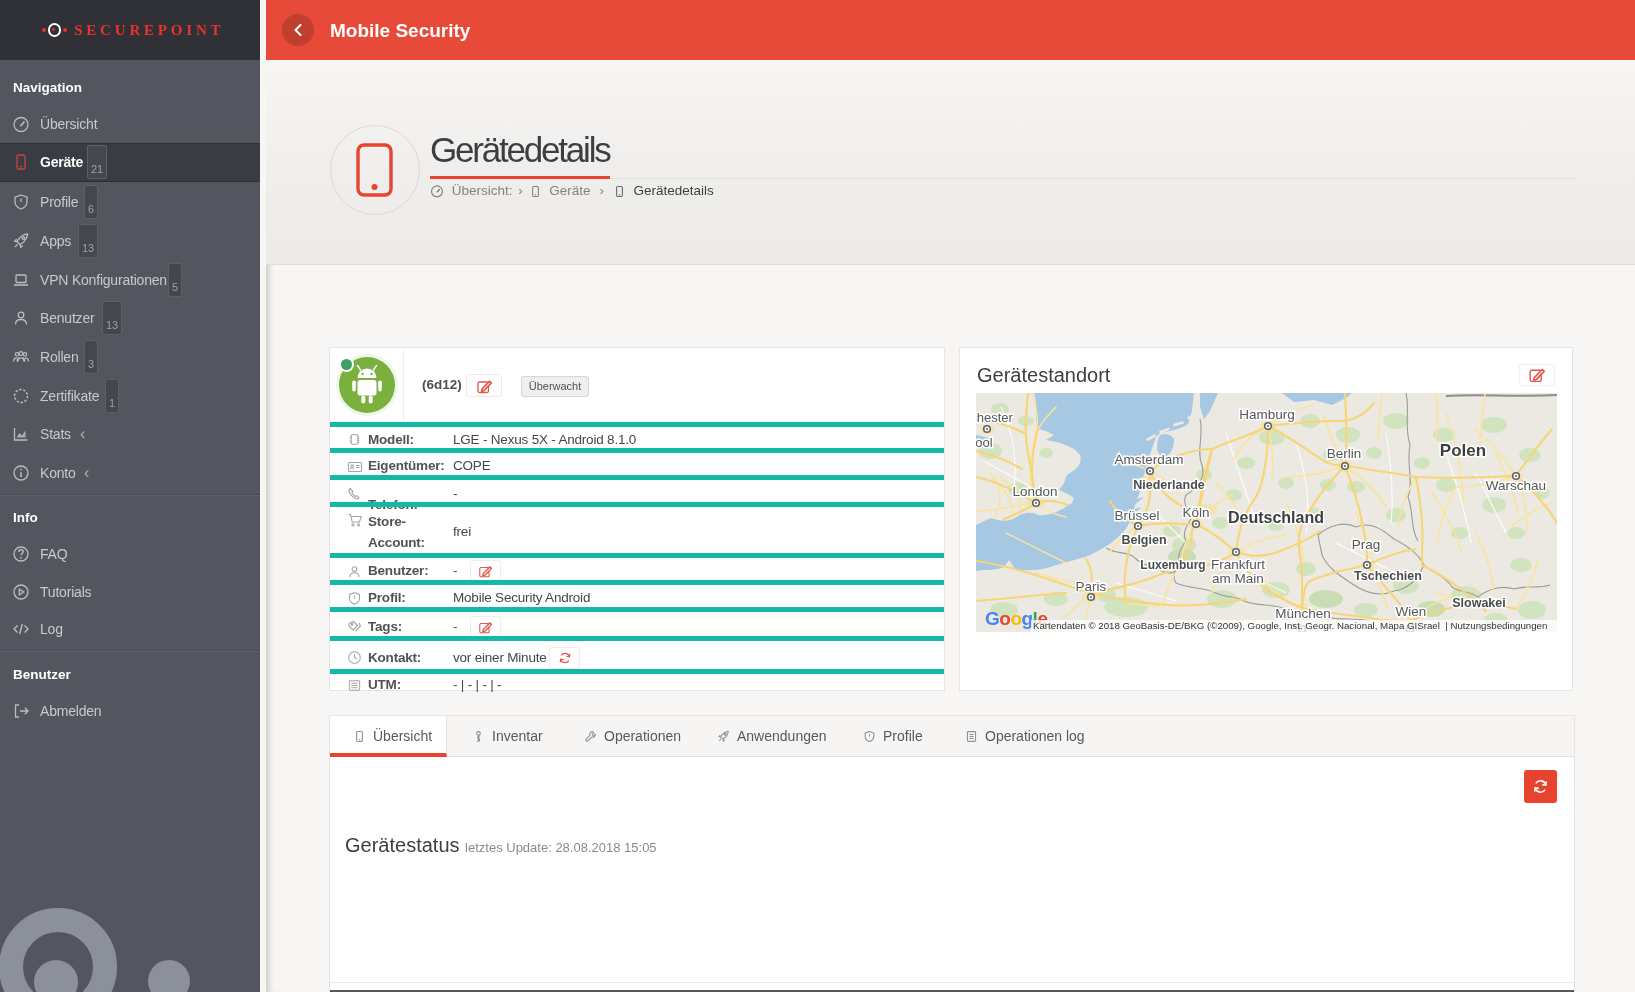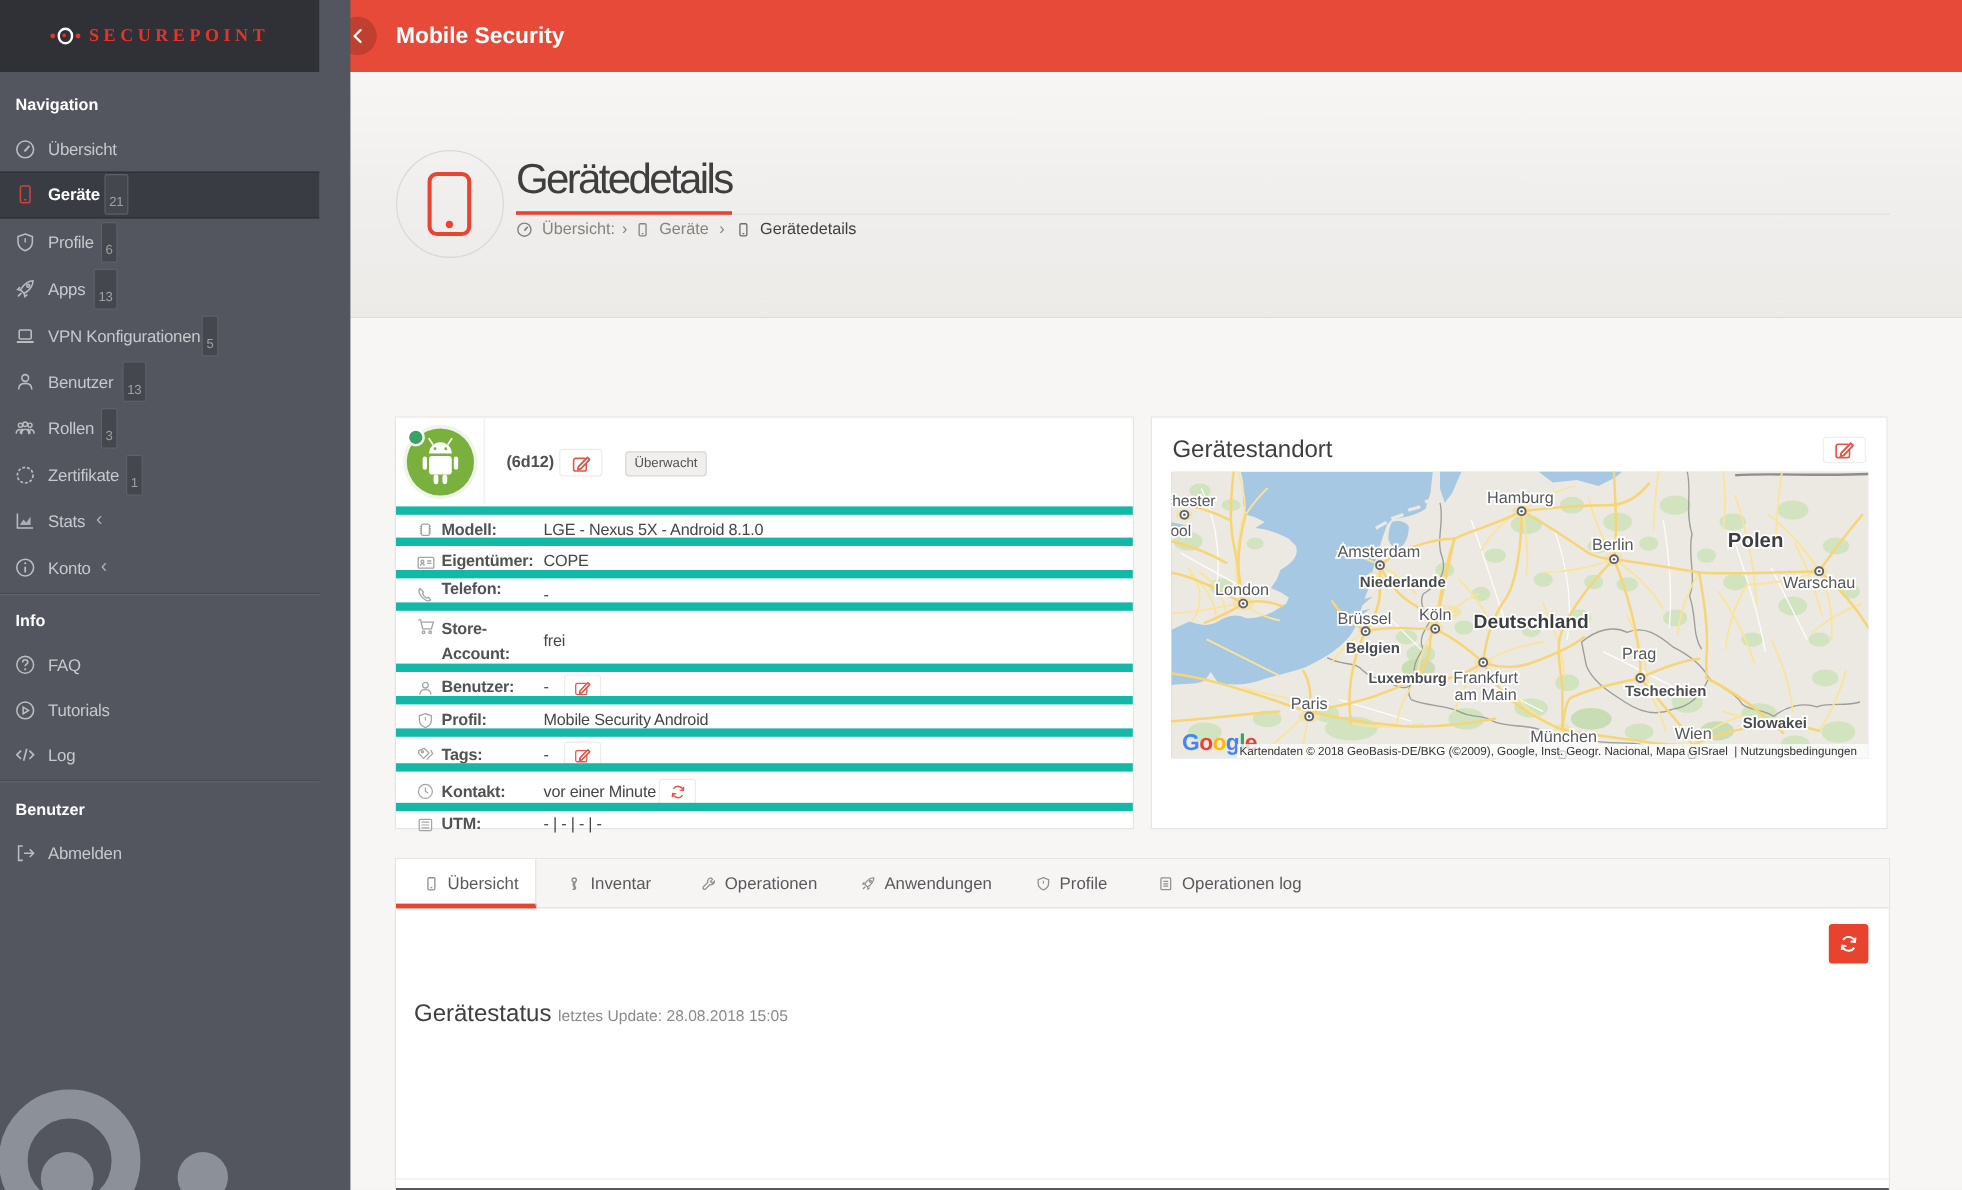--- a/index.html
+++ b/index.html
@@ -1,20 +1,20 @@
 <!DOCTYPE html>
 <html><head>
 <meta charset="utf-8">
 <style>
   * { margin:0; padding:0; box-sizing:border-box; }
   html,body { width:1635px; height:992px; overflow:hidden; }
   body { font-family:"Liberation Sans", sans-serif; background:#f7f6f4; position:relative; }
 
   
-  #sidebar { position:absolute; left:0; top:0; width:292px; height:992px; background:#54565f; overflow:hidden; z-index:5; }
+  #sidebar { position:absolute; left:0; top:0; width:260px; height:992px; background:#54565f; overflow:hidden; z-index:5; }
   #logo { position:absolute; left:0; top:0; width:266px; height:60px; background:#2f3137; display:flex; align-items:center; justify-content:center; }
   #logo .mark { font-family:"Liberation Serif", serif; font-weight:bold; font-size:15px; color:#e8332a; letter-spacing:3.8px; white-space:nowrap; }
   .nav-head { position:absolute; left:13px; color:#fff; font-weight:bold; font-size:13.5px; }
   .nav-item { position:absolute; left:0; width:266px; height:39px; color:#c7c9cc; font-size:14px; letter-spacing:-0.2px; }
   .nav-item .ic { position:absolute; left:12px; top:50%; transform:translateY(-50%); width:18px; height:18px; color:#babcc0; }
   .nav-item .lbl { position:absolute; left:40px; top:50%; transform:translateY(-50%); }
   .nav-item.active { background:#393c42; border-top:1px solid #2e3036; border-bottom:1px solid #2e3036; }
   .nav-item.active .lbl { color:#fff; font-weight:bold; }
   .nav-item.active .ic { color:#cc4439; }
   .badge { position:absolute; top:50%; transform:translateY(-50%); height:17px; padding:16px 3px; text-align:center; background:#44474e; border:1px solid #5d6067; border-radius:2px; font-size:11px; line-height:15px; color:#9ea0a4; }
@@ -42,21 +42,21 @@
   
   .card { position:absolute; background:#fff; border:1px solid #e7e5e2; }
   #card-dev { left:63px; top:287px; width:616px; height:344px; }
   #card-map { left:693px; top:287px; width:614px; height:344px; }
   #card-tabs { left:63px; top:655px; width:1246px; height:290px; }
 
   
   #avatar-cell { position:absolute; left:0; top:0; width:74px; height:73px; border-right:1px solid #efedea; }
   #droid { position:absolute; left:9px; top:9px; width:56px; height:56px; border-radius:50%; background:#7ab03e; box-shadow:0 0 0 3px rgba(122,176,62,0.12); }
   #dot-online { position:absolute; left:11px; top:11px; width:11px; height:11px; border-radius:50%; background:#3ba164; box-shadow:0 0 0 2px #fff; }
-  .devrow { position:absolute; left:0; width:614px; border-top:7px solid #14b8a6; }
+  .devrow { position:absolute; left:0; width:614px; border-top:5px solid #14b8a6; }
   .devrow .ric { position:absolute; left:17px; color:#a3a4a6; }
   .devrow .rlbl { position:absolute; left:38px; font-weight:bold; font-size:13.5px; letter-spacing:-0.2px; color:#515254; }
   .devrow .rval { position:absolute; left:123px; font-size:13.5px; letter-spacing:-0.2px; color:#454648; }
   .minibtn { display:inline-block; border:1px solid #f3eae8; border-radius:3px; background:#fff; text-align:center; }
 
   
   #map-title { position:absolute; left:17px; top:16px; font-size:20px; color:#3e3f40; }
   #map-editbtn { position:absolute; right:17px; top:16px; width:36px; height:22px; border:1px solid #f0eeec; border-radius:3px; }
   #mapbox { position:absolute; left:16px; top:45px; width:581px; height:239px; }
 
@@ -288,21 +288,21 @@
             <circle cx="5" cy="7" r="1.2"></circle>
             <path d="M3.5 10.5c0-1.2.7-1.8 1.5-1.8s1.5.6 1.5 1.8 M9 6.5h3.5 M9 8.5h3.5"></path>
           </svg></span>
         <span class="rlbl" style="top:5.85px;">Eigentümer:</span>
         <span class="rval" style="top:5.85px;">COPE</span>
       </div>
       <div class="devrow" style="top:127.3px;height:26.6px;">
         <span class="ric" style="top:5.8px;"><svg width="15" height="15" viewBox="0 0 16 16" fill="none" stroke="currentColor" stroke-width="1.2">
             <path d="M3.2 2.5 c-1 1-1.3 2.7-.3 4.8 c1 2.2 2.7 4 4.8 5.3 c2 1.2 3.9 1.2 4.9.2 l-1.8-2.4 l-1.7.7 c-1.6-.8-2.9-2.2-3.7-3.8 l.9-1.6 Z"></path>
           </svg></span>
-        <span class="rlbl" style="top:1px;">Telefon:</span>
+        <span class="rlbl" style="top:17px;">Telefon:</span>
         <span class="rval" style="top:5.3px;">-</span>
       </div>
       <div class="devrow" style="top:153.9px;height:50.9px;">
         <span class="ric" style="top:5px;"><svg width="16" height="16" viewBox="0 0 16 16" fill="none" stroke="currentColor" stroke-width="1.1">
             <path d="M1.5 2.5 h2 l1.7 7.5 h7.3 l1.7-5.5 H4.2"></path>
             <circle cx="6" cy="12.8" r="1.1"></circle>
             <circle cx="11.5" cy="12.8" r="1.1"></circle>
           </svg></span>
         <span class="rlbl" style="top:4px;line-height:21px;">Store-<br>Account:</span>
         <span class="rval" style="top:17.45px;">frei</span>

